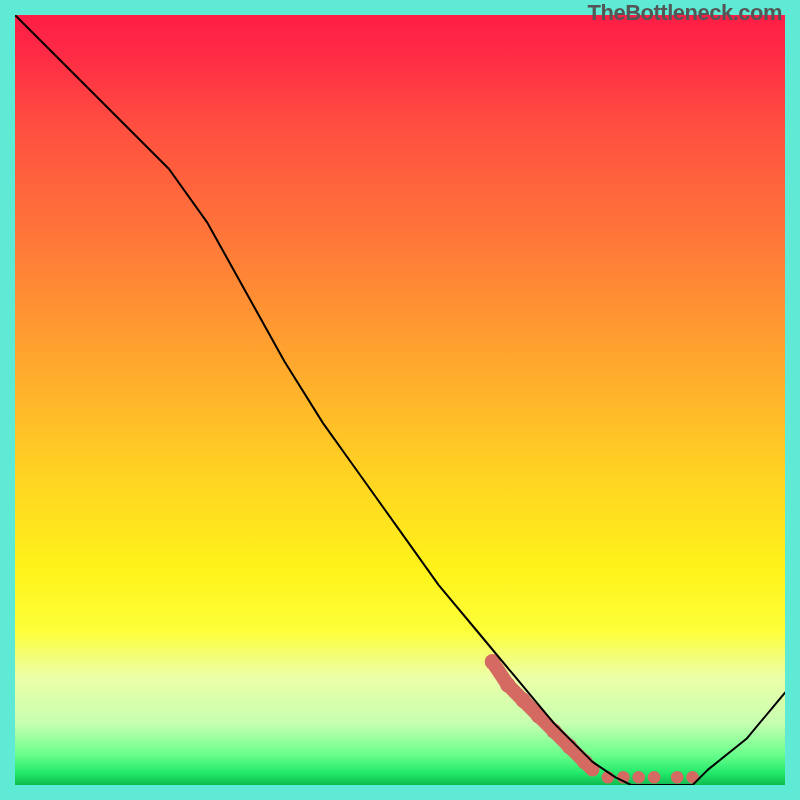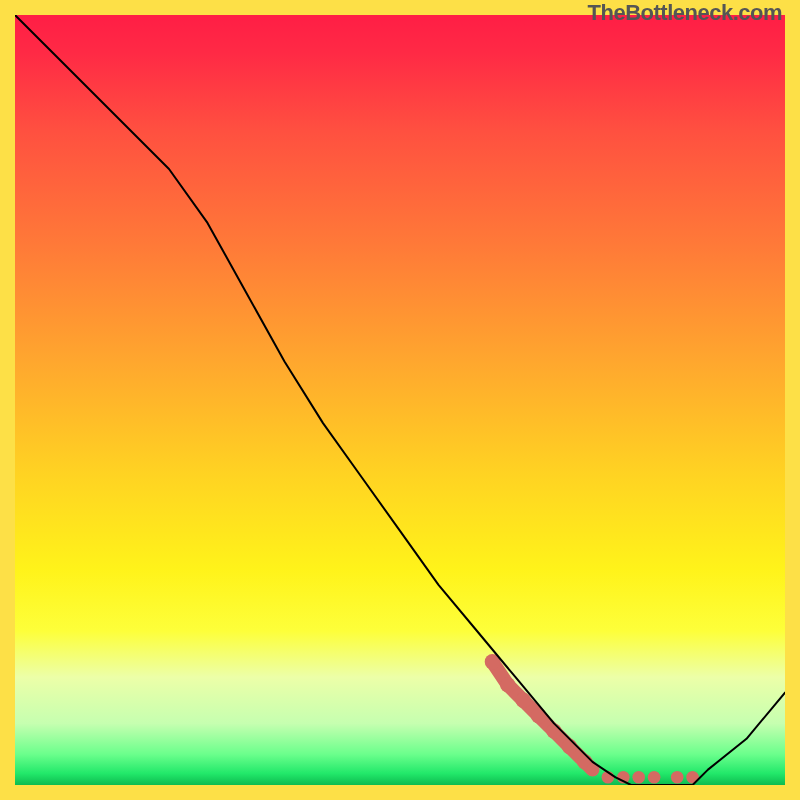--- a/index.html
+++ b/index.html
@@ -1,21 +1,21 @@
 <!DOCTYPE html>
 <html><head>
 <meta charset="utf-8">
 <style>
   * { margin: 0; padding: 0; box-sizing: border-box; }
   html, body { width: 800px; height: 800px; overflow: hidden; background: #fff; }
   .chart-container {
     position: relative;
     width: 800px;
     height: 800px;
-    background: #fde047;
+    background: #5eead4;
   }
   .plot-area {
     position: absolute;
     left: 15px;
     top: 15px;
     width: 770px;
     height: 770px;
   }
   .watermark {
     position: absolute;

